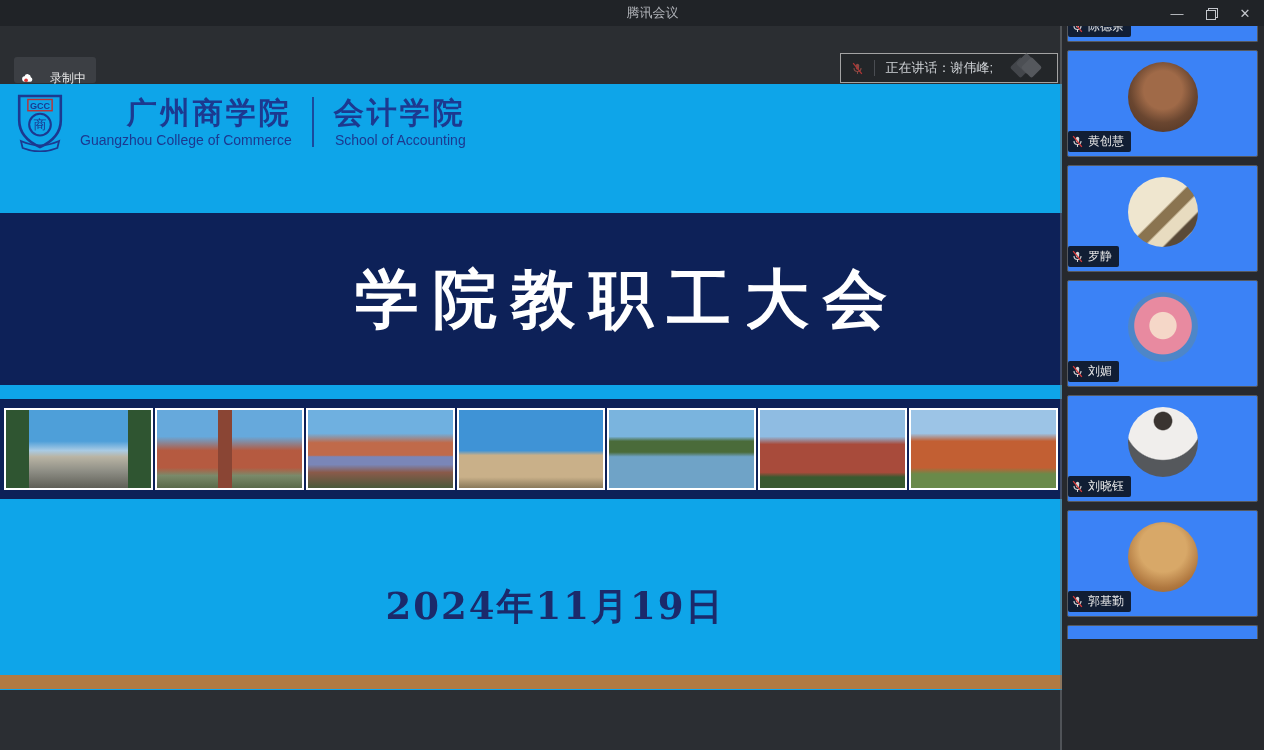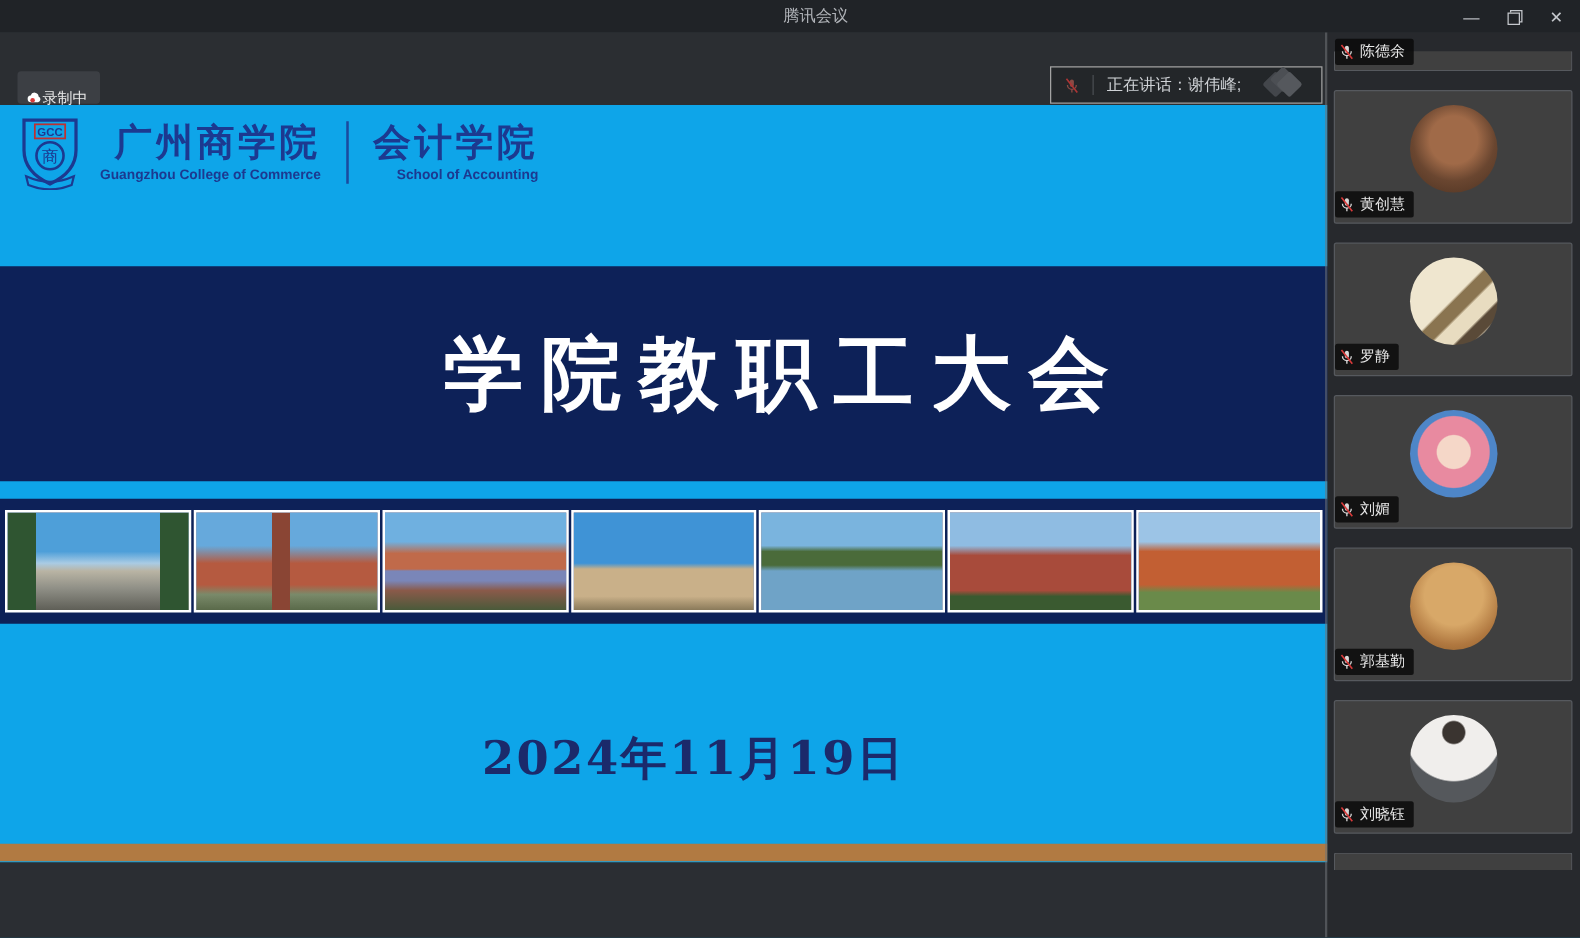--- a/index.html
+++ b/index.html
@@ -17,40 +17,40 @@
   .restore-glyph { position:relative; width:10px; height:10px; }
   .restore-glyph::before { content:""; position:absolute; left:2px; top:0; width:8px; height:8px; border:1px solid #c4c7cc; }
   .restore-glyph::after { content:""; position:absolute; left:0; top:2px; width:8px; height:8px; border:1px solid #c4c7cc; background:#202327; }
 
   
   .content { position:absolute; top:26px; left:0; width:1062px; height:724px; background:#2b2e32; }
 
   
   .toolbar { position:absolute; top:0; left:0; width:1062px; height:58px; background:#2b2e32; }
   .rec-badge { position:absolute; left:14px; top:31px; height:26px; padding:16px 10px 0 7px;
-               background:#3c3f44; border-radius:3px; display:flex; align-items:center; gap:0; }
+               background:#3c3f44; border-radius:3px; display:flex; align-items:center; gap:16px; }
   .rec-badge span.lbl { color:#e8e8e8; font-size:12px; }
   .speaking { position:absolute; right:4px; top:27px; height:30px; background:#232629;
               border:1px solid #a3a3a3; display:flex; align-items:center; padding:0 6px 0 10px; }
   .speaking .divider { width:1px; height:16px; background:#4a4d52; margin:0 10px; }
   .speaking .txt { color:#cfd2d6; font-size:13px; white-space:nowrap; }
   .diamonds { position:relative; width:44px; height:24px; margin-left:14px; }
   .diamonds i { position:absolute; width:15px; height:15px; transform:rotate(45deg); border-radius:2px; display:block; }
   .diamonds i.d1 { left:6px; top:4px; background:#43464b; }
   .diamonds i.d2 { left:17px; top:4px; background:#55585d; }
   .diamonds i.d3 { left:12px; top:0px;  background:#4c4f54; }
 
   
   .slide { position:absolute; top:58px; left:0; width:1062px; height:606px; background:#0ea5e9; }
 
   .logo-row { position:absolute; top:8px; left:14px; display:flex; align-items:center; }
   .crest { width:52px; height:60px; margin-right:14px; }
   .brand { display:flex; flex-direction:column;text-align:right; }
   .brand .cn { color:#1c3990; font-size:30px; font-weight:bold; letter-spacing:3px; line-height:34px; }
-  .brand .en { color:#1c3990; font-size:11px; font-weight:bold; margin-top:2px; }
+  .brand .en { color:#1c3990; font-size:14px; font-weight:normal; margin-top:2px; }
   .brand-divider { width:2px; height:50px; background:#1c3990; opacity:.85; margin:0 20px; }
 
   .banner { position:absolute; top:129px; left:0; width:1256px; height:172px; background:#0d2158;
             display:flex; align-items:center; justify-content:center; }
   .banner .title { color:#ffffff; font-size:64px; letter-spacing:14px;
                    font-family:"DejaVu Serif","Liberation Serif",serif; font-weight:bold; }
 
   .photo-band { position:absolute; top:315px; left:0; width:1062px; height:100px; background:#0d2158;
                 display:flex; align-items:center; gap:2px; padding:0 4px; }
   .photo { flex:1; height:82px; border:2px solid #ffffff; }
@@ -70,21 +70,21 @@
 
   .brown-bar { position:absolute; top:591px; left:0; width:1062px; height:14px; background:#b17a42; }
 
   .below-slide { position:absolute; top:664px; left:0; width:1062px; height:60px; background:#2b2e33; }
 
   
   .edge-line { position:absolute; top:26px; left:1060px; width:2px; height:724px; background:#6f7277; opacity:.55; }
 
   
   .sidebar { position:absolute; top:26px; left:1062px; width:202px; height:724px; background:#27292d; overflow:hidden; }
-  .tile { position:relative; margin:15px 6px 8px 5px; height:107px; background:#404040;
+  .tile { position:relative; margin:0 6px 8px 5px; height:107px; background:#3b82f6;
           border:1px solid #56595e; border-radius:2px; }
   .tile.partial-top { height:16px; margin-bottom:8px; border-top:none; border-radius:0 0 2px 2px; overflow:visible; }
   .tile.partial-bottom { height:14px; margin-bottom:0; border-bottom:none; border-radius:2px 2px 0 0; }
   .avatar { position:absolute; left:50%; top:46px; transform:translate(-50%,-50%);
             width:70px; height:70px; border-radius:50%; }
   .a1 { background:radial-gradient(circle at 50% 40%, #a06a48 0 35%, #6a4630 60%, #4a3020 100%); }
   .a2 { background:linear-gradient(135deg, #efe6cf 0 48%, #8a7450 50% 60%, #e8dcc0 62% 74%, #5a4a38 76% 84%, #efe6cf 86%); }
   .a3 { background:radial-gradient(circle at 50% 48%, #f5d7c8 0 26%, #e88aa0 28% 56%, #4e86c8 58% 100%); }
   .a4 { background:linear-gradient(90deg, rgba(0,0,0,0) 0 28%, #1e2430 28% 46%, rgba(0,0,0,0) 46% 58%, #2a3242 58% 80%, rgba(0,0,0,0) 80%),
                linear-gradient(180deg, #9aa8bc 0 45%, #5a6478 70%, #2a3040 100%); }
@@ -235,41 +235,41 @@
           <path d="M5.5 11a6.5 6.5 0 0 0 13 0" stroke="#d8d8d8" stroke-width="2" fill="none"></path>
           <line x1="12" y1="17.5" x2="12" y2="22" stroke="#d8d8d8" stroke-width="2"></line>
           <line x1="4" y1="2" x2="20" y2="22" stroke="#d93a3a" stroke-width="2.4"></line>
         </svg>
         <span class="nm">刘媚</span>
       </div>
     </div>
 
 
     <div class="tile">
+      <div class="avatar a6"></div>
+      <div class="name-tag">
+        <svg class="mic-ico" viewBox="0 0 24 24">
+          <rect x="9" y="3" width="6" height="11" rx="3" fill="#d8d8d8"></rect>
+          <path d="M5.5 11a6.5 6.5 0 0 0 13 0" stroke="#d8d8d8" stroke-width="2" fill="none"></path>
+          <line x1="12" y1="17.5" x2="12" y2="22" stroke="#d8d8d8" stroke-width="2"></line>
+          <line x1="4" y1="2" x2="20" y2="22" stroke="#d93a3a" stroke-width="2.4"></line>
+        </svg>
+        <span class="nm">刘晓钰</span>
+      </div>
+    </div>
+
+    <div class="tile">
       <div class="avatar a5"></div>
       <div class="name-tag">
         <svg class="mic-ico" viewBox="0 0 24 24">
           <rect x="9" y="3" width="6" height="11" rx="3" fill="#d8d8d8"></rect>
           <path d="M5.5 11a6.5 6.5 0 0 0 13 0" stroke="#d8d8d8" stroke-width="2" fill="none"></path>
           <line x1="12" y1="17.5" x2="12" y2="22" stroke="#d8d8d8" stroke-width="2"></line>
           <line x1="4" y1="2" x2="20" y2="22" stroke="#d93a3a" stroke-width="2.4"></line>
         </svg>
         <span class="nm">郭基勤</span>
-      </div>
-    </div>
-
-    <div class="tile">
-      <div class="avatar a6"></div>
-      <div class="name-tag">
-        <svg class="mic-ico" viewBox="0 0 24 24">
-          <rect x="9" y="3" width="6" height="11" rx="3" fill="#d8d8d8"></rect>
-          <path d="M5.5 11a6.5 6.5 0 0 0 13 0" stroke="#d8d8d8" stroke-width="2" fill="none"></path>
-          <line x1="12" y1="17.5" x2="12" y2="22" stroke="#d8d8d8" stroke-width="2"></line>
-          <line x1="4" y1="2" x2="20" y2="22" stroke="#d93a3a" stroke-width="2.4"></line>
-        </svg>
-        <span class="nm">刘晓钰</span>
       </div>
     </div>
 
     <div class="tile partial-bottom"></div>
   </div>
 
 </div>
 
 </body></html>

